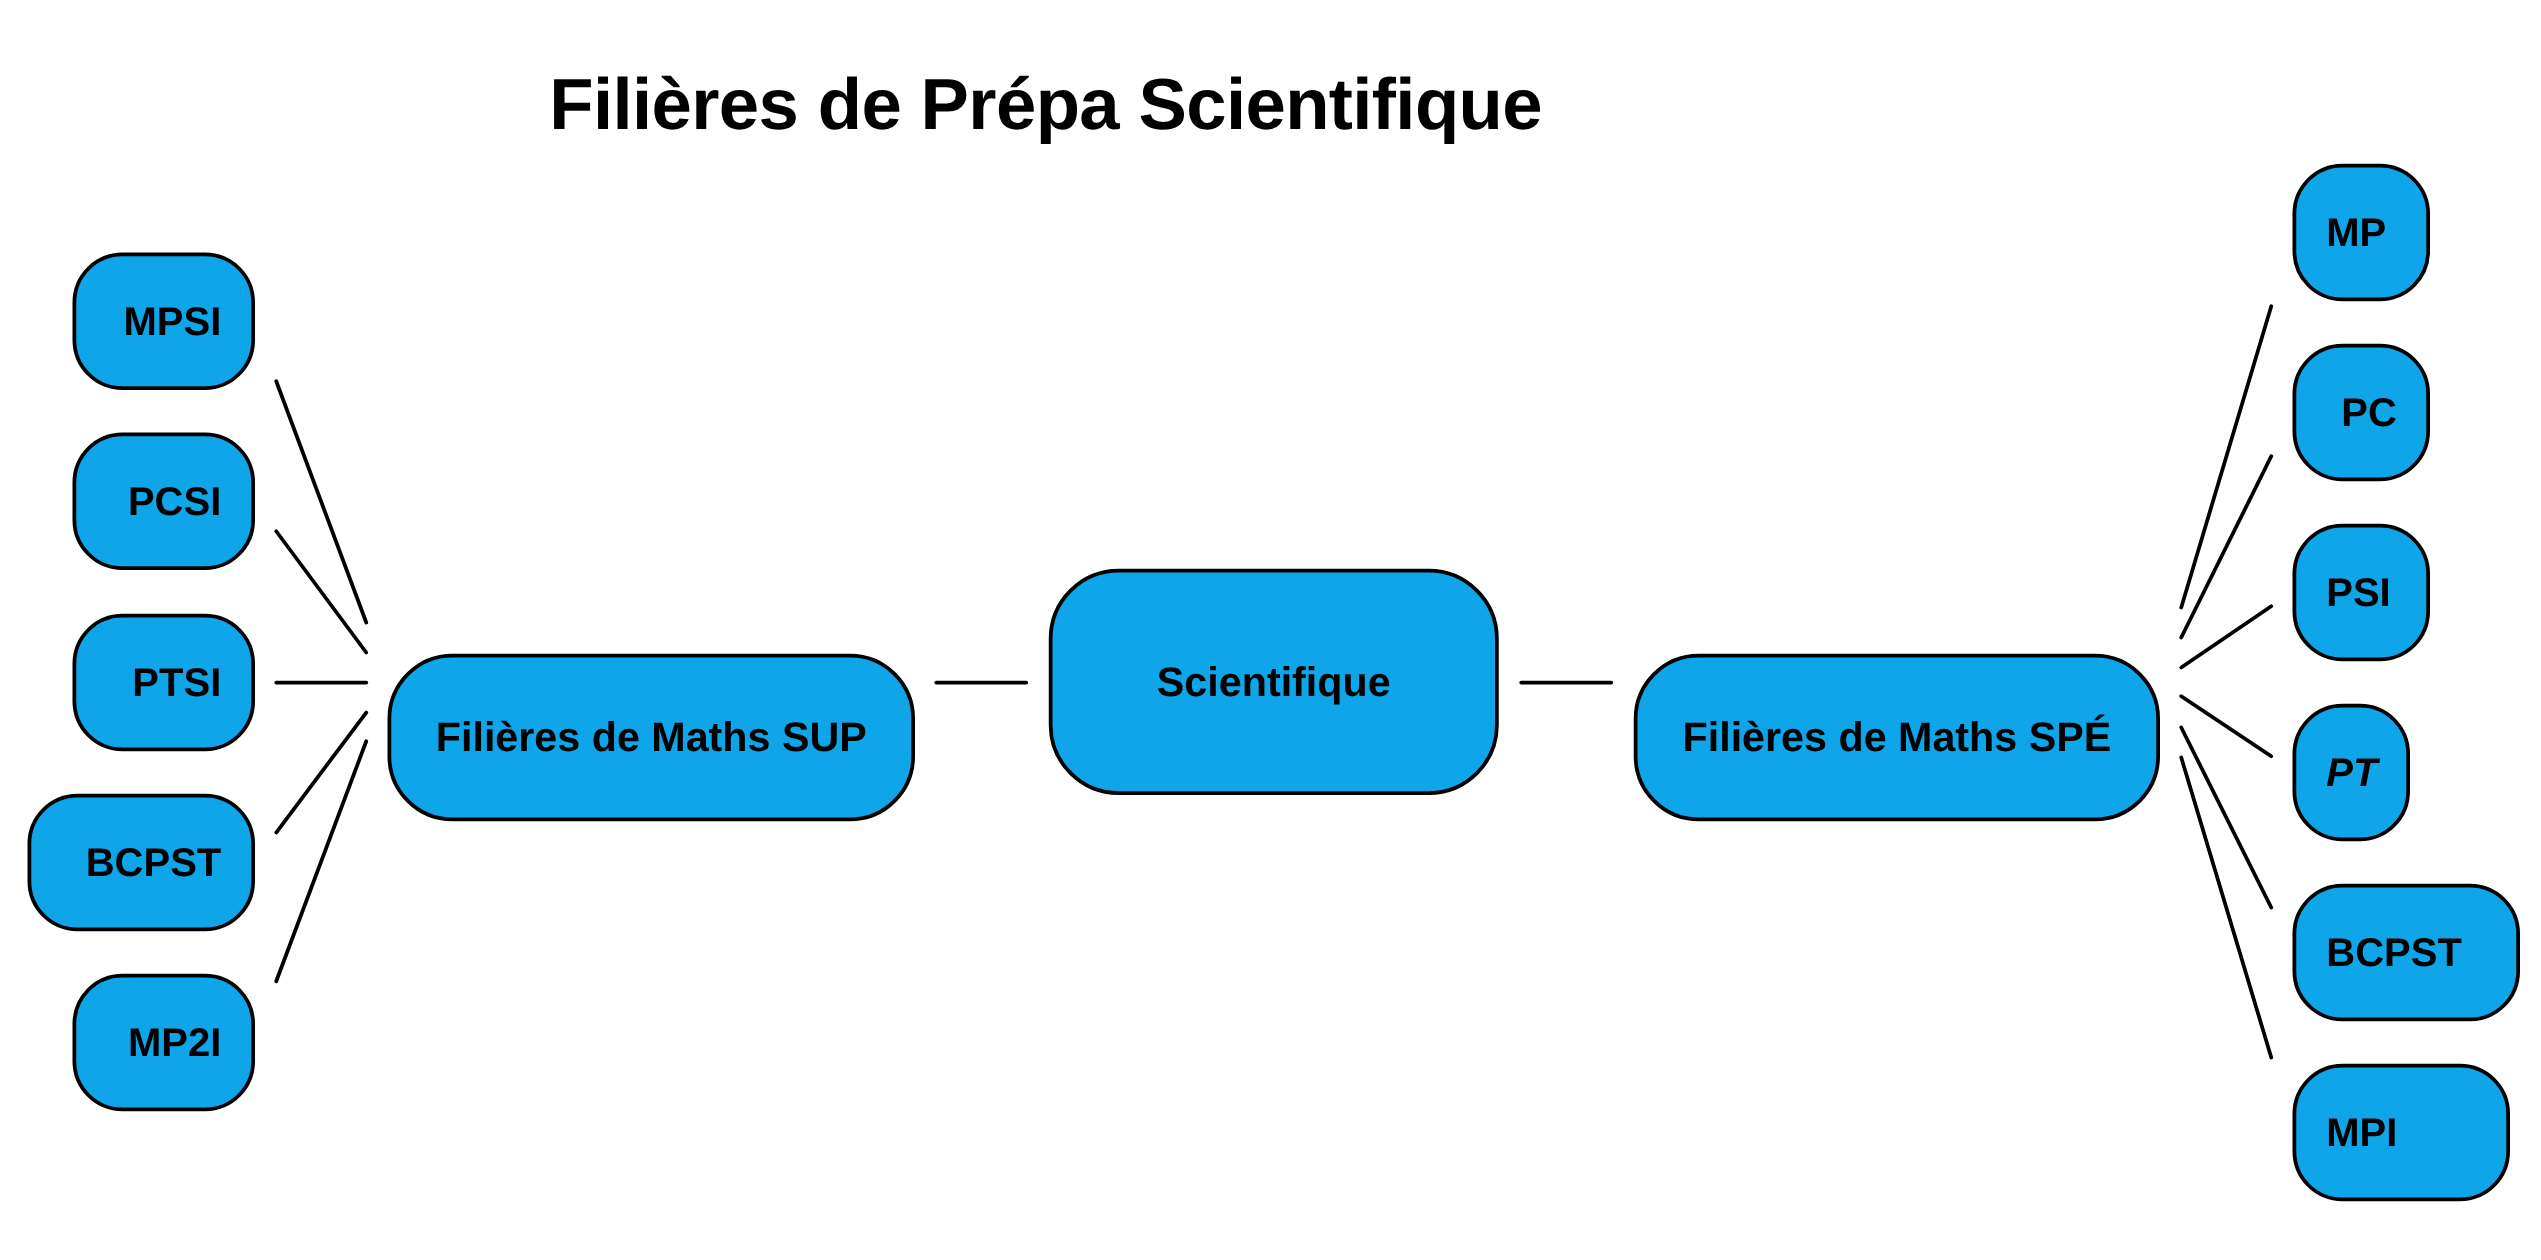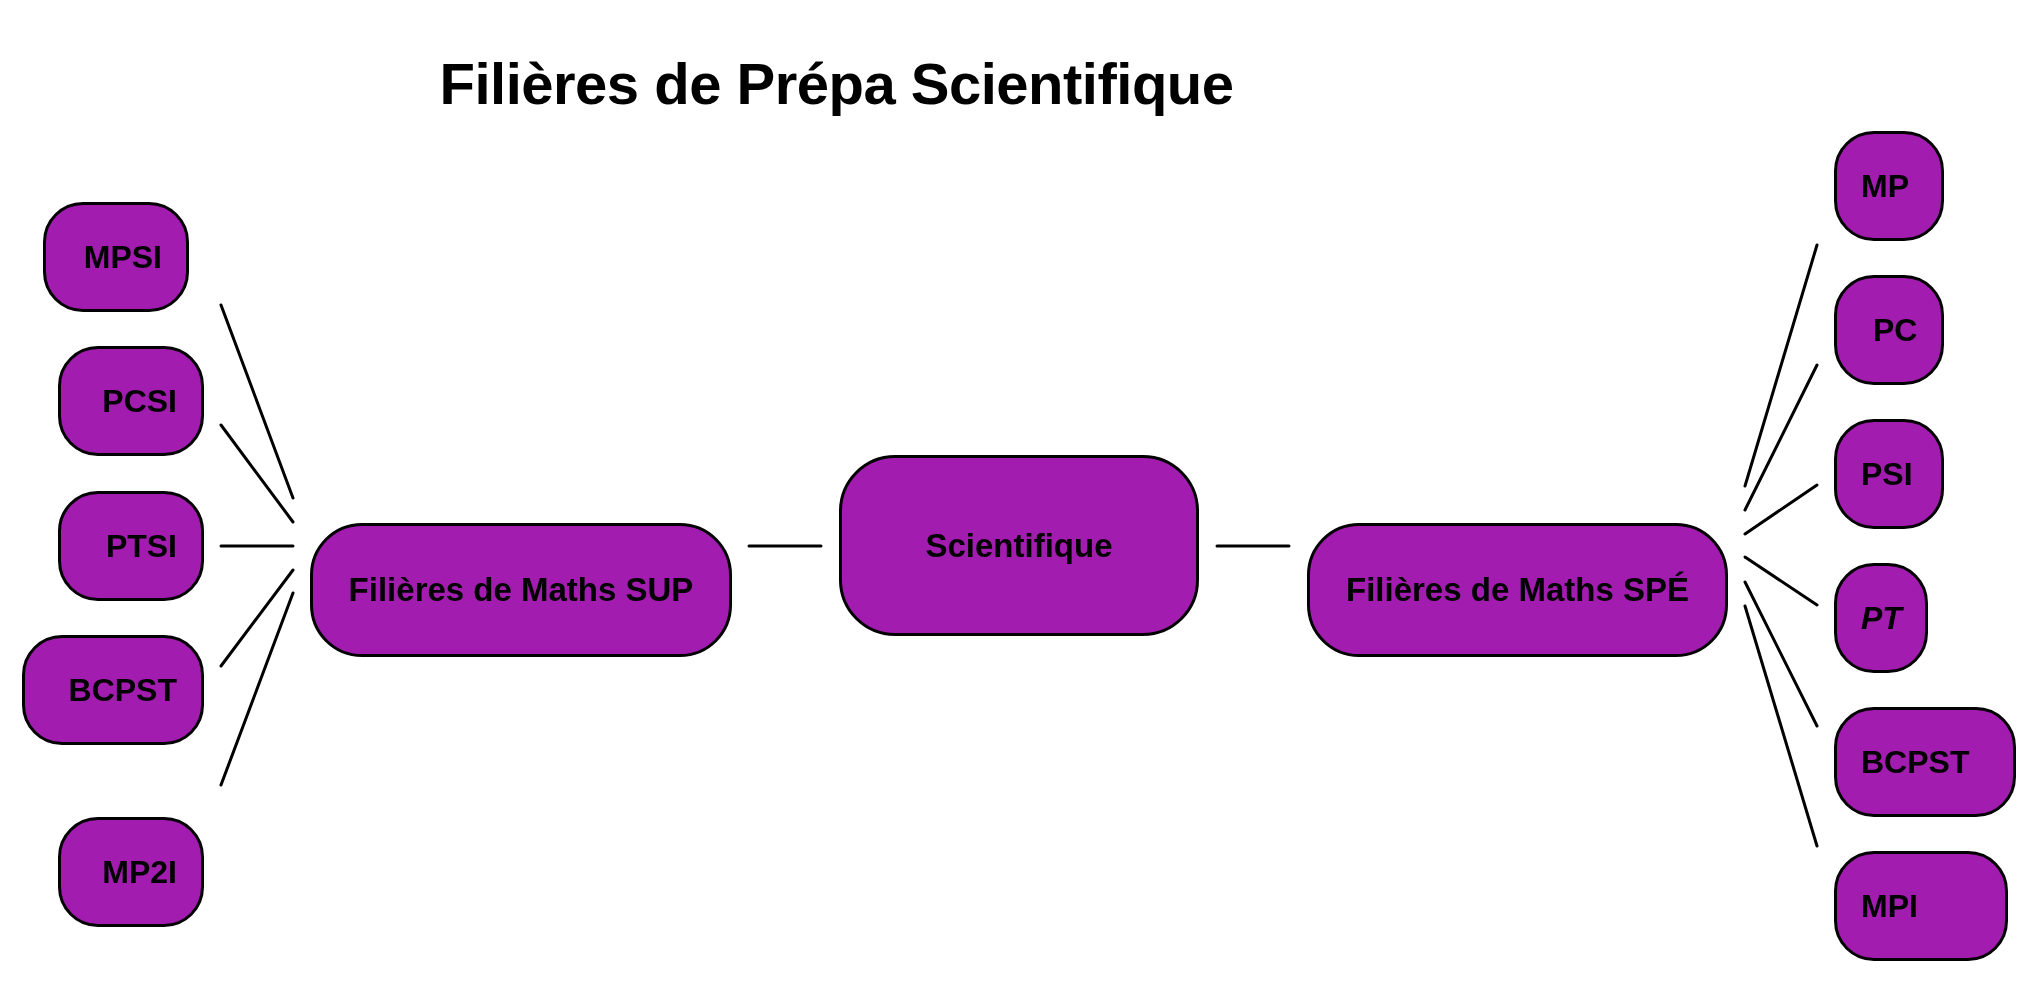--- a/index.html
+++ b/index.html
@@ -23,21 +23,21 @@
     text-align: center;
     font-size: 58px;
     font-weight: bold;
     line-height: 72px;
     letter-spacing: -0.5px;
   }
   .node {
     position: absolute;
     box-sizing: border-box;
     border: 3px solid #000;
-    background: #a21caf;
+    background: #0ea5e9;
     display: flex;
     align-items: center;
     font-weight: bold;
     color: #000;
   }
   .leaf {
     border-radius: 40px;
     font-size: 32px;
     height: 110px;
   }
@@ -95,33 +95,33 @@
   <line x1="1217" y1="546" x2="1289" y2="546"></line>
 
   <line x1="1745" y1="486" x2="1817" y2="245"></line>
   <line x1="1745" y1="510" x2="1817" y2="365"></line>
   <line x1="1745" y1="534" x2="1817" y2="485"></line>
   <line x1="1745" y1="557" x2="1817" y2="605"></line>
   <line x1="1745" y1="582" x2="1817" y2="726"></line>
   <line x1="1745" y1="606" x2="1817" y2="846"></line>
 </svg>
 
-<div class="node leaf left" style="left:43px; top:202px; width:146px;">
+<div class="node leaf left" style="left:58px; top:202px; width:146px;">
   <span>MPSI</span>
 </div>
 <div class="node leaf left" style="left:58px; top:346px; width:146px;">
   <span>PCSI</span>
 </div>
 <div class="node leaf left" style="left:58px; top:491px; width:146px;justify-content:flex-end;">
   <span>PTSI</span>
 </div>
 <div class="node leaf left" style="left:22px; top:635px; width:182px;">
   <span>BCPST</span>
 </div>
-<div class="node leaf left" style="left:58px; top:779px; width:146px;margin-top:38px;">
+<div class="node leaf left" style="left:58px; top:779px; width:146px;">
   <span>MP2I</span>
 </div>
 
 <div class="node hub" style="left:310px; top:479px; width:422px; height:134px;">
   <span>Filières de Maths SUP</span>
 </div>
 
 <div class="node center-node" style="left:839px; top:455px; width:360px; height:181px;">
   <span>Scientifique</span>
 </div>

